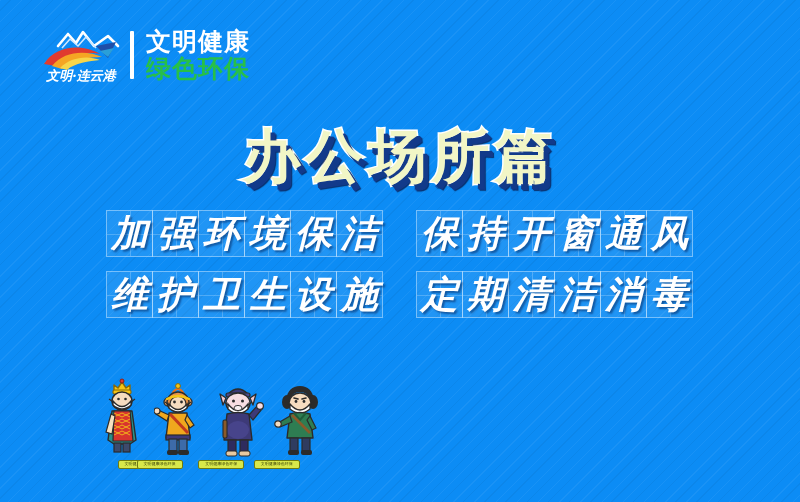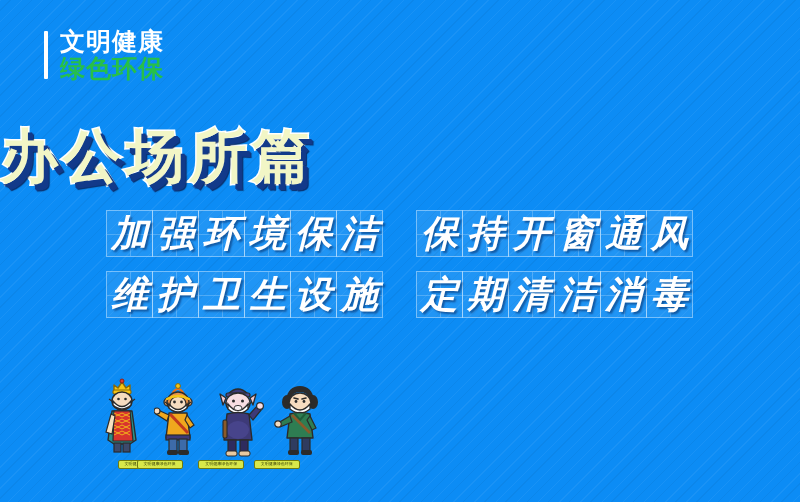--- a/index.html
+++ b/index.html
@@ -66,20 +66,21 @@
   }
   .hs-white { color: #ffffff; }
   .hs-green { color: #27c048; }
 
   
   .main-title {
     position: absolute;
     top: 118px;
     left: 0;
     width: 100%;
+    text-align: center;
     font-size: 58px;
     font-weight: bold;
     letter-spacing: 5px;
     color: #f2f6c6;
     -webkit-text-stroke: 3px #ffffff;
     paint-order: stroke fill;
     text-shadow:
       4px 5px 0 #123a8a,
       5px 6px 0 #123a8a,
       6px 7px 1px rgba(8,32,84,0.85);
@@ -191,20 +192,38 @@
     margin: 0 7px;
   }
 </style>
 </head>
 <body>
 
 <div id="poster">
 
   <div class="header">
 
+    <div class="logo-mark">
+      <svg class="logo-svg" width="86" height="62" viewBox="0 0 86 62" aria-hidden="true">
+
+        <path d="M20 22 L30 10 L38 19 L45 8 L56 22 L70 12 L80 22" fill="none" stroke="#ffffff" stroke-width="2.6" stroke-linejoin="round" stroke-linecap="round"></path>
+        <path d="M24 24 L32 15 L40 22 L48 13 L58 24" fill="none" stroke="#cfe8ff" stroke-width="1.6" stroke-linejoin="round"></path>
+
+        <path d="M6 40 C18 20, 46 20, 62 30 C50 27, 28 30, 18 42 Z" fill="#e03b2f"></path>
+
+        <path d="M14 42 C26 27, 48 26, 64 33 C52 33, 32 36, 24 45 Z" fill="#f5a623"></path>
+
+        <path d="M22 44 C32 33, 50 31, 62 36 C52 37, 36 39, 29 46 Z" fill="#f7d64a"></path>
+
+        <path d="M58 22 L78 18 L70 34 Z" fill="#1f4fa8"></path>
+        <path d="M62 27 L76 24 L70 33 Z" fill="#2a9fd8"></path>
+
+        <text x="43" y="56" text-anchor="middle" fill="#ffffff" font-family="DejaVu Serif, Liberation Serif, serif" font-size="13" font-style="italic" font-weight="bold">文明·连云港</text>
+      </svg>
+    </div>
 
     <div class="logo-divider"></div>
 
     <div class="header-slogan">
       <span class="ln hs-white">文明健康</span>
       <span class="ln hs-green">绿色环保</span>
     </div>
   </div>
 
   <div class="main-title">办公场所篇</div>

